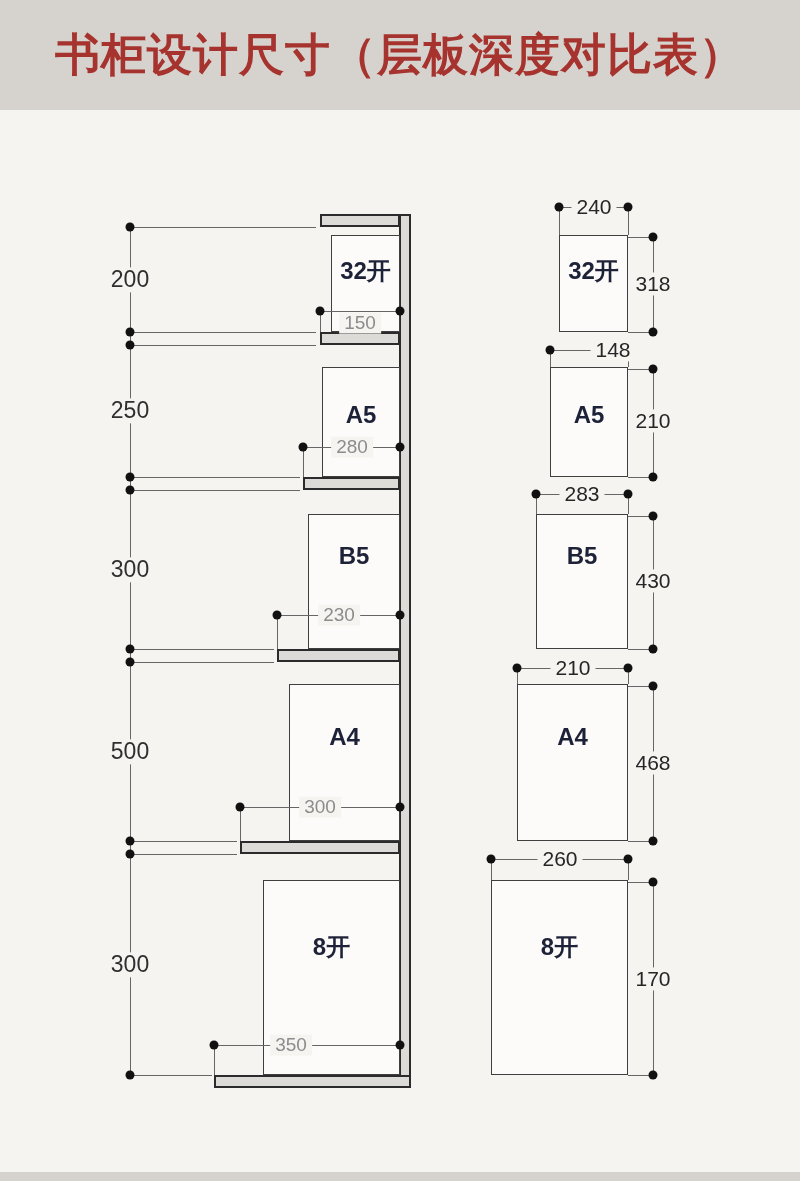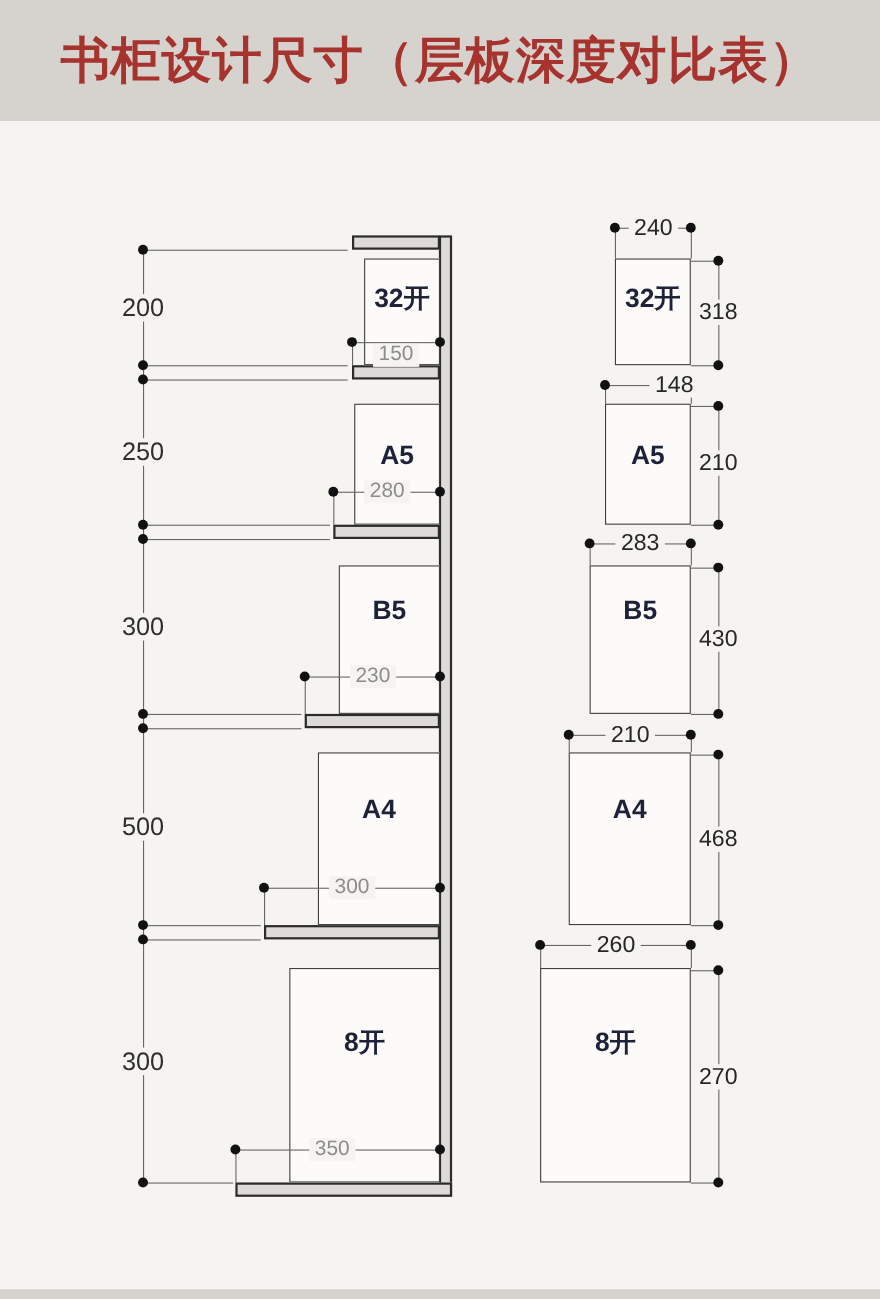--- a/index.html
+++ b/index.html
@@ -177,27 +177,27 @@
   <div class="lbl h-lbl" style="left:130px;top:280px">200</div>
   <div class="lbl h-lbl" style="left:130px;top:411px">250</div>
   <div class="lbl h-lbl" style="left:130px;top:570px">300</div>
   <div class="lbl h-lbl" style="left:130px;top:752px">500</div>
   <div class="lbl h-lbl" style="left:130px;top:965px">300</div>
 
   <div class="lbl d-lbl" style="left:360px;top:323px">150</div>
   <div class="lbl d-lbl" style="left:352px;top:447px">280</div>
   <div class="lbl d-lbl" style="left:339px;top:615px">230</div>
   <div class="lbl d-lbl" style="left:320px;top:807px">300</div>
-  <div class="lbl d-lbl" style="left:302px;top:1045px">350</div>
+  <div class="lbl d-lbl" style="left:291px;top:1045px">350</div>
 
   <div class="lbl r-lbl" style="left:594px;top:207px">240</div>
   <div class="lbl r-lbl" style="left:613px;top:350px">148</div>
   <div class="lbl r-lbl" style="left:582px;top:494px">283</div>
   <div class="lbl r-lbl" style="left:573px;top:668px">210</div>
   <div class="lbl r-lbl" style="left:560px;top:859px">260</div>
 
   <div class="lbl r-lbl" style="left:653px;top:284px">318</div>
   <div class="lbl r-lbl" style="left:653px;top:421px">210</div>
   <div class="lbl r-lbl" style="left:653px;top:581px">430</div>
   <div class="lbl r-lbl" style="left:653px;top:763px">468</div>
-  <div class="lbl r-lbl" style="left:653px;top:979px">270</div>
+  <div class="lbl r-lbl" style="left:653px;top:979px">170</div>
 
 </div>
 
 </body></html>

